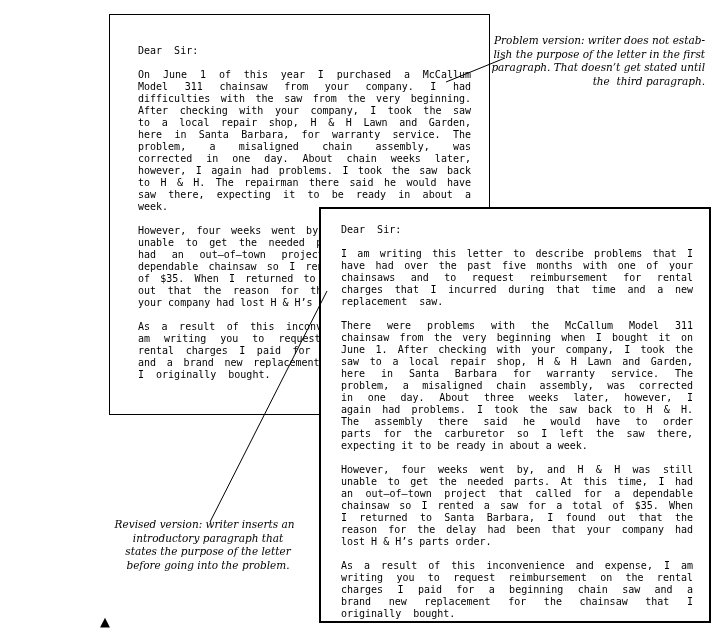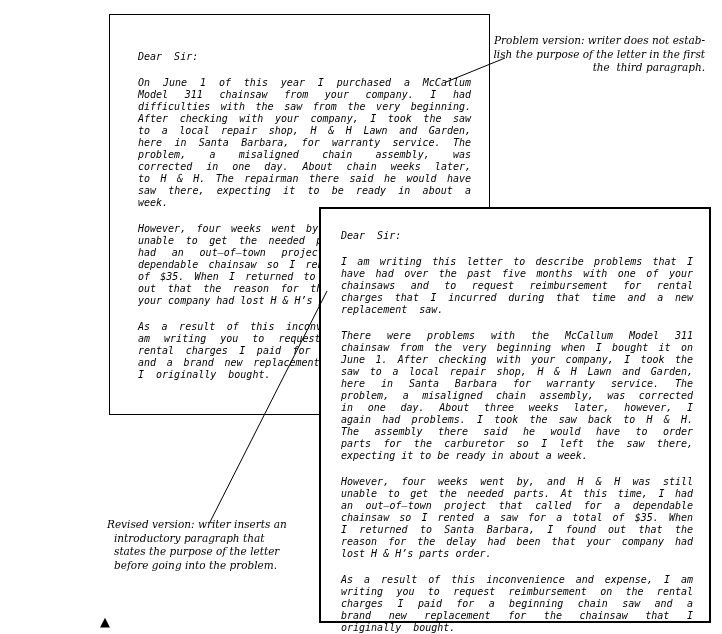--- a/index.html
+++ b/index.html
@@ -28,41 +28,41 @@
     padding: 22px 18px 0 28px;
     z-index: 1;
   }
   #revised-letter {
     left: 319px; top: 207px;
     width: 392px; height: 416px;
     border-width: 2px;
     padding: 7px 16px 0 20px;
     z-index: 2;
   }
-  .para { margin: 14px 0 12px 0; font-style: italic; }
+  .para { margin: 8px 0 12px 0; }
   .pline { text-align: justify; text-align-last: justify; }
   .pline.last { text-align-last: left; }
   .note {
     position: absolute;
     font-family: "DejaVu Serif", serif;
     font-style: italic;
     font-size: 10.5px;
     line-height: 13.5px;
     color: #000000;
     z-index: 3;
   }
   #problem-note {
     left: 484px; top: 34px;
     width: 221px;
     text-align: right;
   }
   #revised-note {
     left: 107px; top: 518px;
     width: 195px;
-    text-align: left;
+    text-align: center;
   }
   #revised-note .aline + .aline { margin-left: 7px; }
   #connector-overlay {
     position: absolute;
     left: 0; top: 0;
     width: 722px; height: 634px;
     z-index: 4;
     pointer-events: none;
   }
   #triangle-marker {
@@ -84,20 +84,21 @@
     </div>
     <div class="para">
       <div class="pline">On June 1 of this year I purchased a McCallum</div>
       <div class="pline">Model 311 chainsaw from your company. I had</div>
       <div class="pline">difficulties with the saw from the very beginning.</div>
       <div class="pline">After checking with your company, I took the saw</div>
       <div class="pline">to a local repair shop, H &amp; H Lawn and Garden,</div>
       <div class="pline">here in Santa Barbara, for warranty service. The</div>
       <div class="pline">problem, a misaligned chain assembly, was</div>
       <div class="pline">corrected in one day. About chain weeks later,</div>
+      <div class="pline">however, I again had problems. I took the saw back</div>
       <div class="pline">to H &amp; H. The repairman there said he would have</div>
       <div class="pline">saw there, expecting it to be ready in about a</div>
       <div class="pline last">week.</div>
     </div>
     <div class="para">
       <div class="pline">However, four weeks went by, and H &amp; H was still</div>
       <div class="pline">unable to get the needed parts. At this time, I</div>
       <div class="pline">had an out—of—town project that called for a</div>
       <div class="pline">dependable chainsaw so I rented a saw for a total</div>
       <div class="pline">of $35. When I returned to Santa Barbara, I found</div>
@@ -151,20 +152,21 @@
       <div class="pline">writing you to request reimbursement on the rental</div>
       <div class="pline">charges I paid for a beginning chain saw and a</div>
       <div class="pline">brand new replacement for the chainsaw that I</div>
       <div class="pline last">originally&nbsp; bought.</div>
     </div>
   </div>
 
 <div class="note" id="problem-note">
     <div class="aline">Problem version: writer does not estab-</div>
     <div class="aline">lish the purpose of the letter in the first</div>
+    <div class="aline">paragraph. That doesn’t get stated until</div>
     <div class="aline">the&nbsp; third paragraph.</div>
   </div>
 
 <div class="note" id="revised-note">
     <div class="aline">Revised version: writer inserts an</div>
     <div class="aline">introductory paragraph that</div>
     <div class="aline">states the purpose of the letter</div>
     <div class="aline">before going into the problem.</div>
   </div>
 

